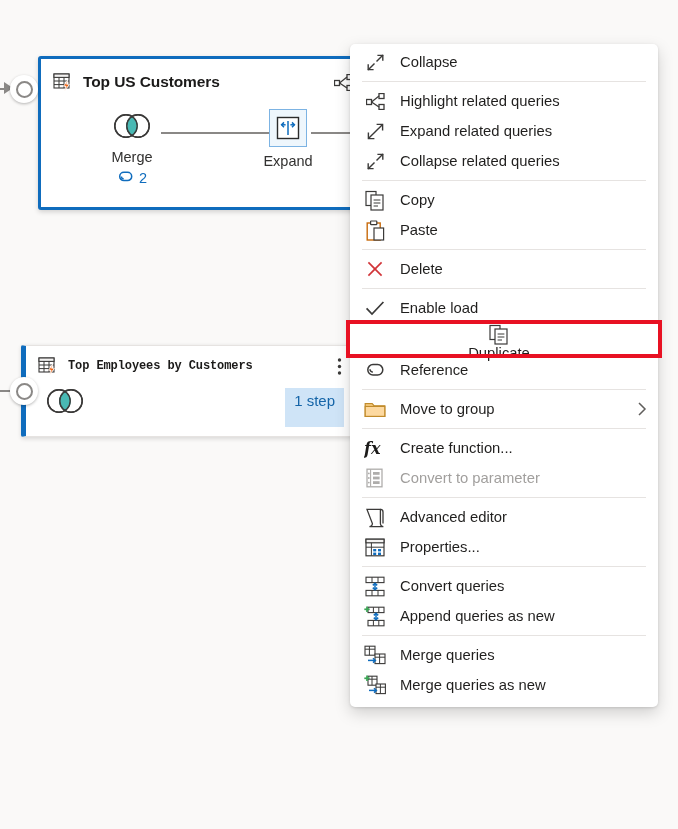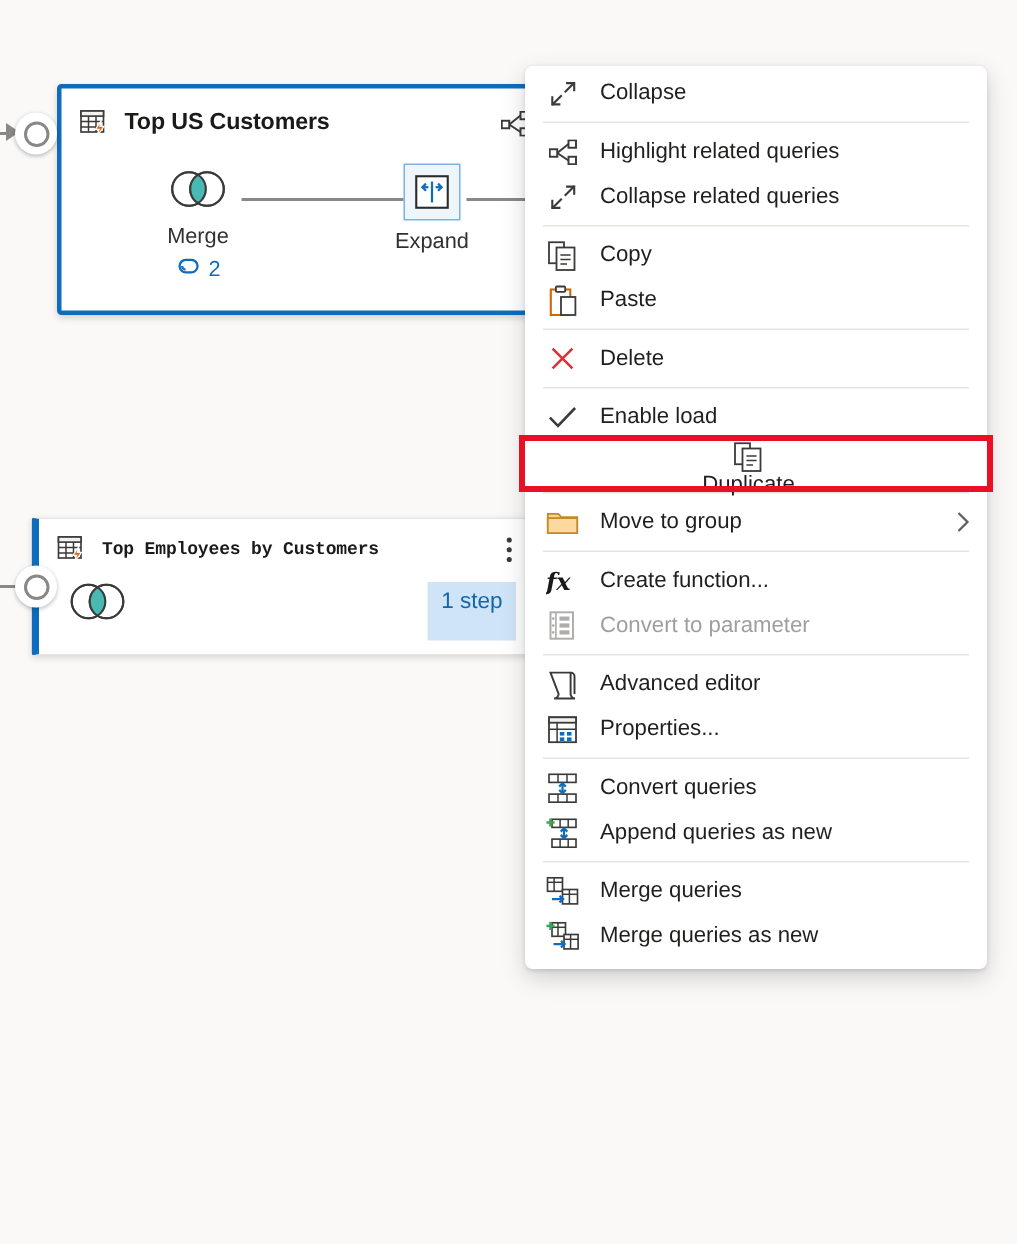--- a/index.html
+++ b/index.html
@@ -383,20 +383,32 @@
             <line x1="5.5" y1="9" x2="13" y2="3" stroke="#3b3a39" stroke-width="1.3"></line>
             <line x1="5.5" y1="9" x2="13" y2="14" stroke="#3b3a39" stroke-width="1.3"></line>
           </svg>
         </span>
         <span class="mi-label">Highlight related queries</span>
       </div>
       <div class="menu-item">
         <span class="mi-icon">
           <svg width="19" height="19" viewBox="0 0 19 19">
             <g stroke="#3b3a39" stroke-width="1.4" fill="none">
+              <line x1="2.4" y1="16.6" x2="16.6" y2="2.4"></line>
+              <polyline points="2.4,10.6 2.4,16.6 8.4,16.6"></polyline>
+              <polyline points="10.6,2.4 16.6,2.4 16.6,8.4"></polyline>
+            </g>
+          </svg>
+        </span>
+        <span class="mi-label">Expand related queries</span>
+      </div>
+      <div class="menu-item">
+        <span class="mi-icon">
+          <svg width="19" height="19" viewBox="0 0 19 19">
+            <g stroke="#3b3a39" stroke-width="1.4" fill="none">
               <line x1="2" y1="17" x2="8.5" y2="10.5"></line>
               <polyline points="7.6,16.6 2.2,16.6 2.2,11.2"></polyline>
               <line x1="17" y1="2" x2="10.5" y2="8.5"></line>
               <polyline points="11.4,2.4 16.8,2.4 16.8,7.8"></polyline>
             </g>
           </svg>
         </span>
         <span class="mi-label">Collapse related queries</span>
       </div>
       <div class="menu-sep"></div>
@@ -445,20 +457,29 @@
         <span class="mi-icon">
           <svg width="20" height="21" viewBox="0 0 20 21">
             <rect x="1" y="1.5" width="10" height="14" fill="#ffffff" stroke="#3b3a39" stroke-width="1.2"></rect>
             <rect x="6" y="5" width="12" height="15" fill="#ffffff" stroke="#3b3a39" stroke-width="1.2"></rect>
             <line x1="8.6" y1="10" x2="15.4" y2="10" stroke="#3b3a39" stroke-width="1"></line>
             <line x1="8.6" y1="13" x2="15.4" y2="13" stroke="#3b3a39" stroke-width="1"></line>
             <line x1="8.6" y1="16" x2="13" y2="16" stroke="#3b3a39" stroke-width="1"></line>
           </svg>
         </span>
         <span class="mi-label">Duplicate</span>
+      </div>
+      <div class="menu-item">
+        <span class="mi-icon">
+          <svg width="20" height="16" viewBox="0 0 20 16">
+            <path d="M12.6 2.6 a5.2 5.2 0 0 1 0 10.4 h-4.6 a5.2 5.2 0 0 1 0 -10.4 h4.6" fill="none" stroke="#3b3a39" stroke-width="1.5"></path>
+            <path d="M5 7.2 a2.9 2.9 0 0 0 2.9 2.9" fill="none" stroke="#3b3a39" stroke-width="1.5"></path>
+          </svg>
+        </span>
+        <span class="mi-label">Reference</span>
       </div>
       <div class="menu-sep"></div>
       <div class="menu-item">
         <span class="mi-icon">
           <svg width="22" height="18" viewBox="0 0 22 18">
             <path d="M1.2 3.6 h7 l2 2.2 h10.6 v10.6 h-19.6 z" fill="#fbd288" stroke="#c18b2b" stroke-width="1.2"></path>
             <rect x="1.2" y="6.4" width="19.6" height="10" fill="#fdd9a0" stroke="#c18b2b" stroke-width="1.2"></rect>
           </svg>
         </span>
         <span class="mi-label">Move to group</span>

